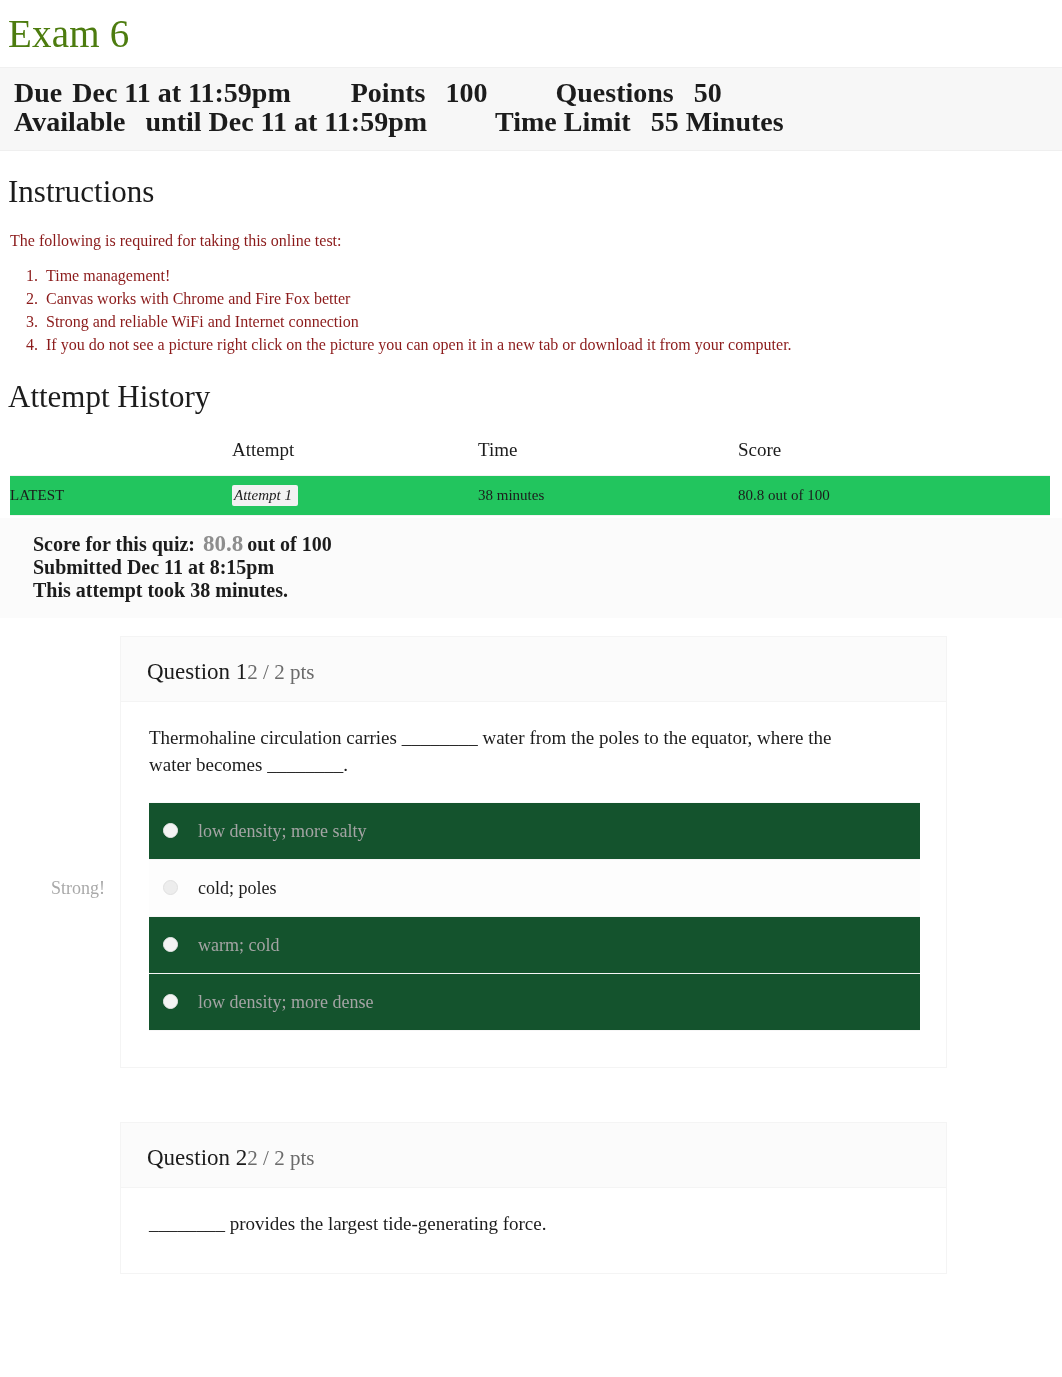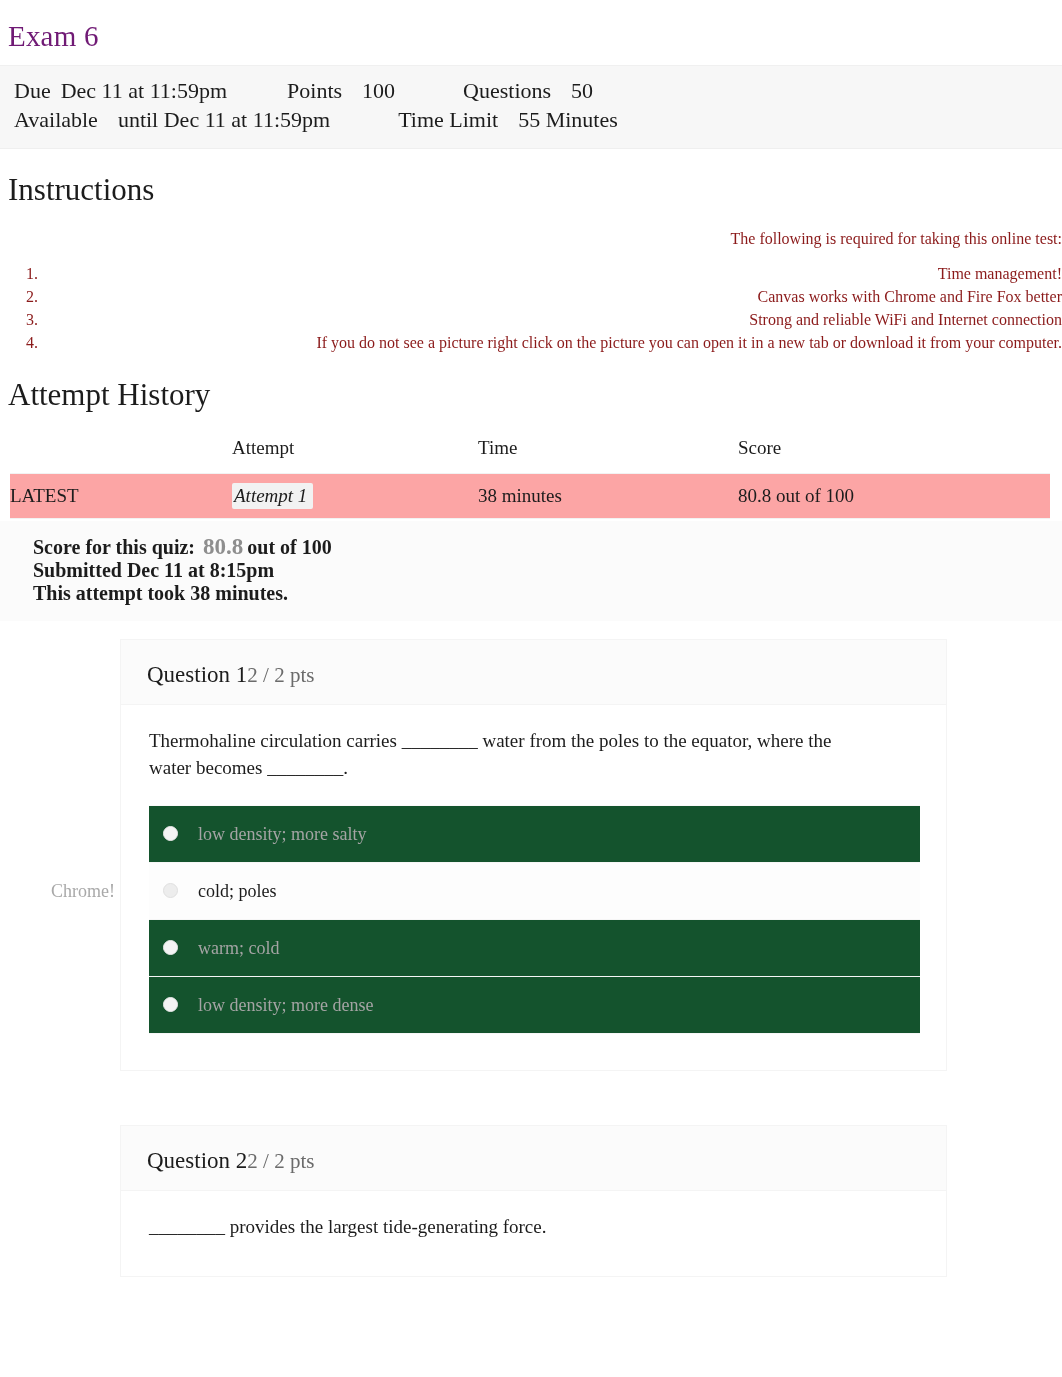--- a/index.html
+++ b/index.html
@@ -11,70 +11,70 @@
     width: 1062px;
     height: 1377px;
     overflow: hidden;
     font-family: "Liberation Serif", "DejaVu Serif", serif;
     color: #2d3b45;
     position: relative;
   }
 
   
   .quiz-title {
-    font-size: 29px;
+    font-size: 39px;
     line-height: 1;
     font-weight: 400;
-    color: #701a75;
+    color: #4d7c0f;
     margin: 0;
-    padding: 22px 0 0 8px;
+    padding: 14px 0 0 8px;
     letter-spacing: 0.2px;
   }
 
   
   .quiz-meta {
     margin-top: 14px;
     background: #f7f7f7;
     border-top: 1px solid #f0f0f0;
     border-bottom: 1px solid #efefef;
     padding: 10px 0 14px 0;
     width: 1062px;
     box-sizing: border-box;
   }
   .meta-row {
     display: block;
     white-space: nowrap;
-    font-size: 22px;
+    font-size: 28px;
     color: #1c1c1c;
     line-height: 29px;
     padding-left: 14px;
+    font-weight: bold;
   }
   .meta-label { color: #1c1c1c; }
   .meta-value { color: #1c1c1c; }
   .sp-sm { display: inline-block; width: 10px; }
   .sp-md { display: inline-block; width: 20px; }
   .sp-lg { display: inline-block; width: 60px; }
   .sp-xl { display: inline-block; width: 68px; }
 
   
   .section-heading {
     font-size: 31px;
     font-weight: 400;
     color: #1c1c1c;
     margin: 0;
     padding: 22px 0 0 8px;
     line-height: 1.2;
   }
 
   
   .instructions-body {
-    padding: 20px 0 0 10px;
+    padding: 20px 16px 0 10px;
     color: #8b1a1a;
     font-size: 16px;
-    text-align: right;
   }
   .instructions-intro {
     margin: 0 0 12px 0;
     color: #8b1a1a;
     font-size: 16px;
     line-height: 1.35;
   }
   ol.instructions-list {
     margin: 0;
     padding-left: 32px;
@@ -102,22 +102,22 @@
     font-weight: 400;
     color: #1c1c1c;
     padding: 6px 0 14px 0;
     font-size: 19px;
     margin-left: 27px;
   }
   table.attempt-table td {
     text-align: left;
     color: #1c1c1c;
     padding: 11px 0 11px 0;
-    font-size: 19px;
-    background: #fca5a5;
+    font-size: 15px;
+    background: #22c55e;
   }
   table.attempt-table tr.attempt-row td {
     border-top: 1px solid #f2f2f2;
     border-bottom: 1px solid #f2f2f2;
   }
   .col-latest { width: 222px; }
   .col-attempt { width: 246px; }
   .col-time { width: 260px; }
   .col-score { width: auto; }
   .attempt-link {
@@ -305,21 +305,21 @@
     <div class="question-body">
       <div class="question-text">Thermohaline circulation carries ________ water from the poles to the equator, where the water becomes ________.</div>
       <div class="answers">
 
         <div class="answer-row">
           <span class="answer-radio"></span>
           <span class="answer-text">low density; more salty</span>
         </div>
 
         <div class="answer-row selected">
-          <span class="answer-status">Chrome!</span>
+          <span class="answer-status">Strong!</span>
           <span class="answer-radio"></span>
           <span class="answer-text">cold; poles</span>
         </div>
 
         <div class="answer-row">
           <span class="answer-radio"></span>
           <span class="answer-text">warm; cold</span>
         </div>
 
         <div class="answer-row">

